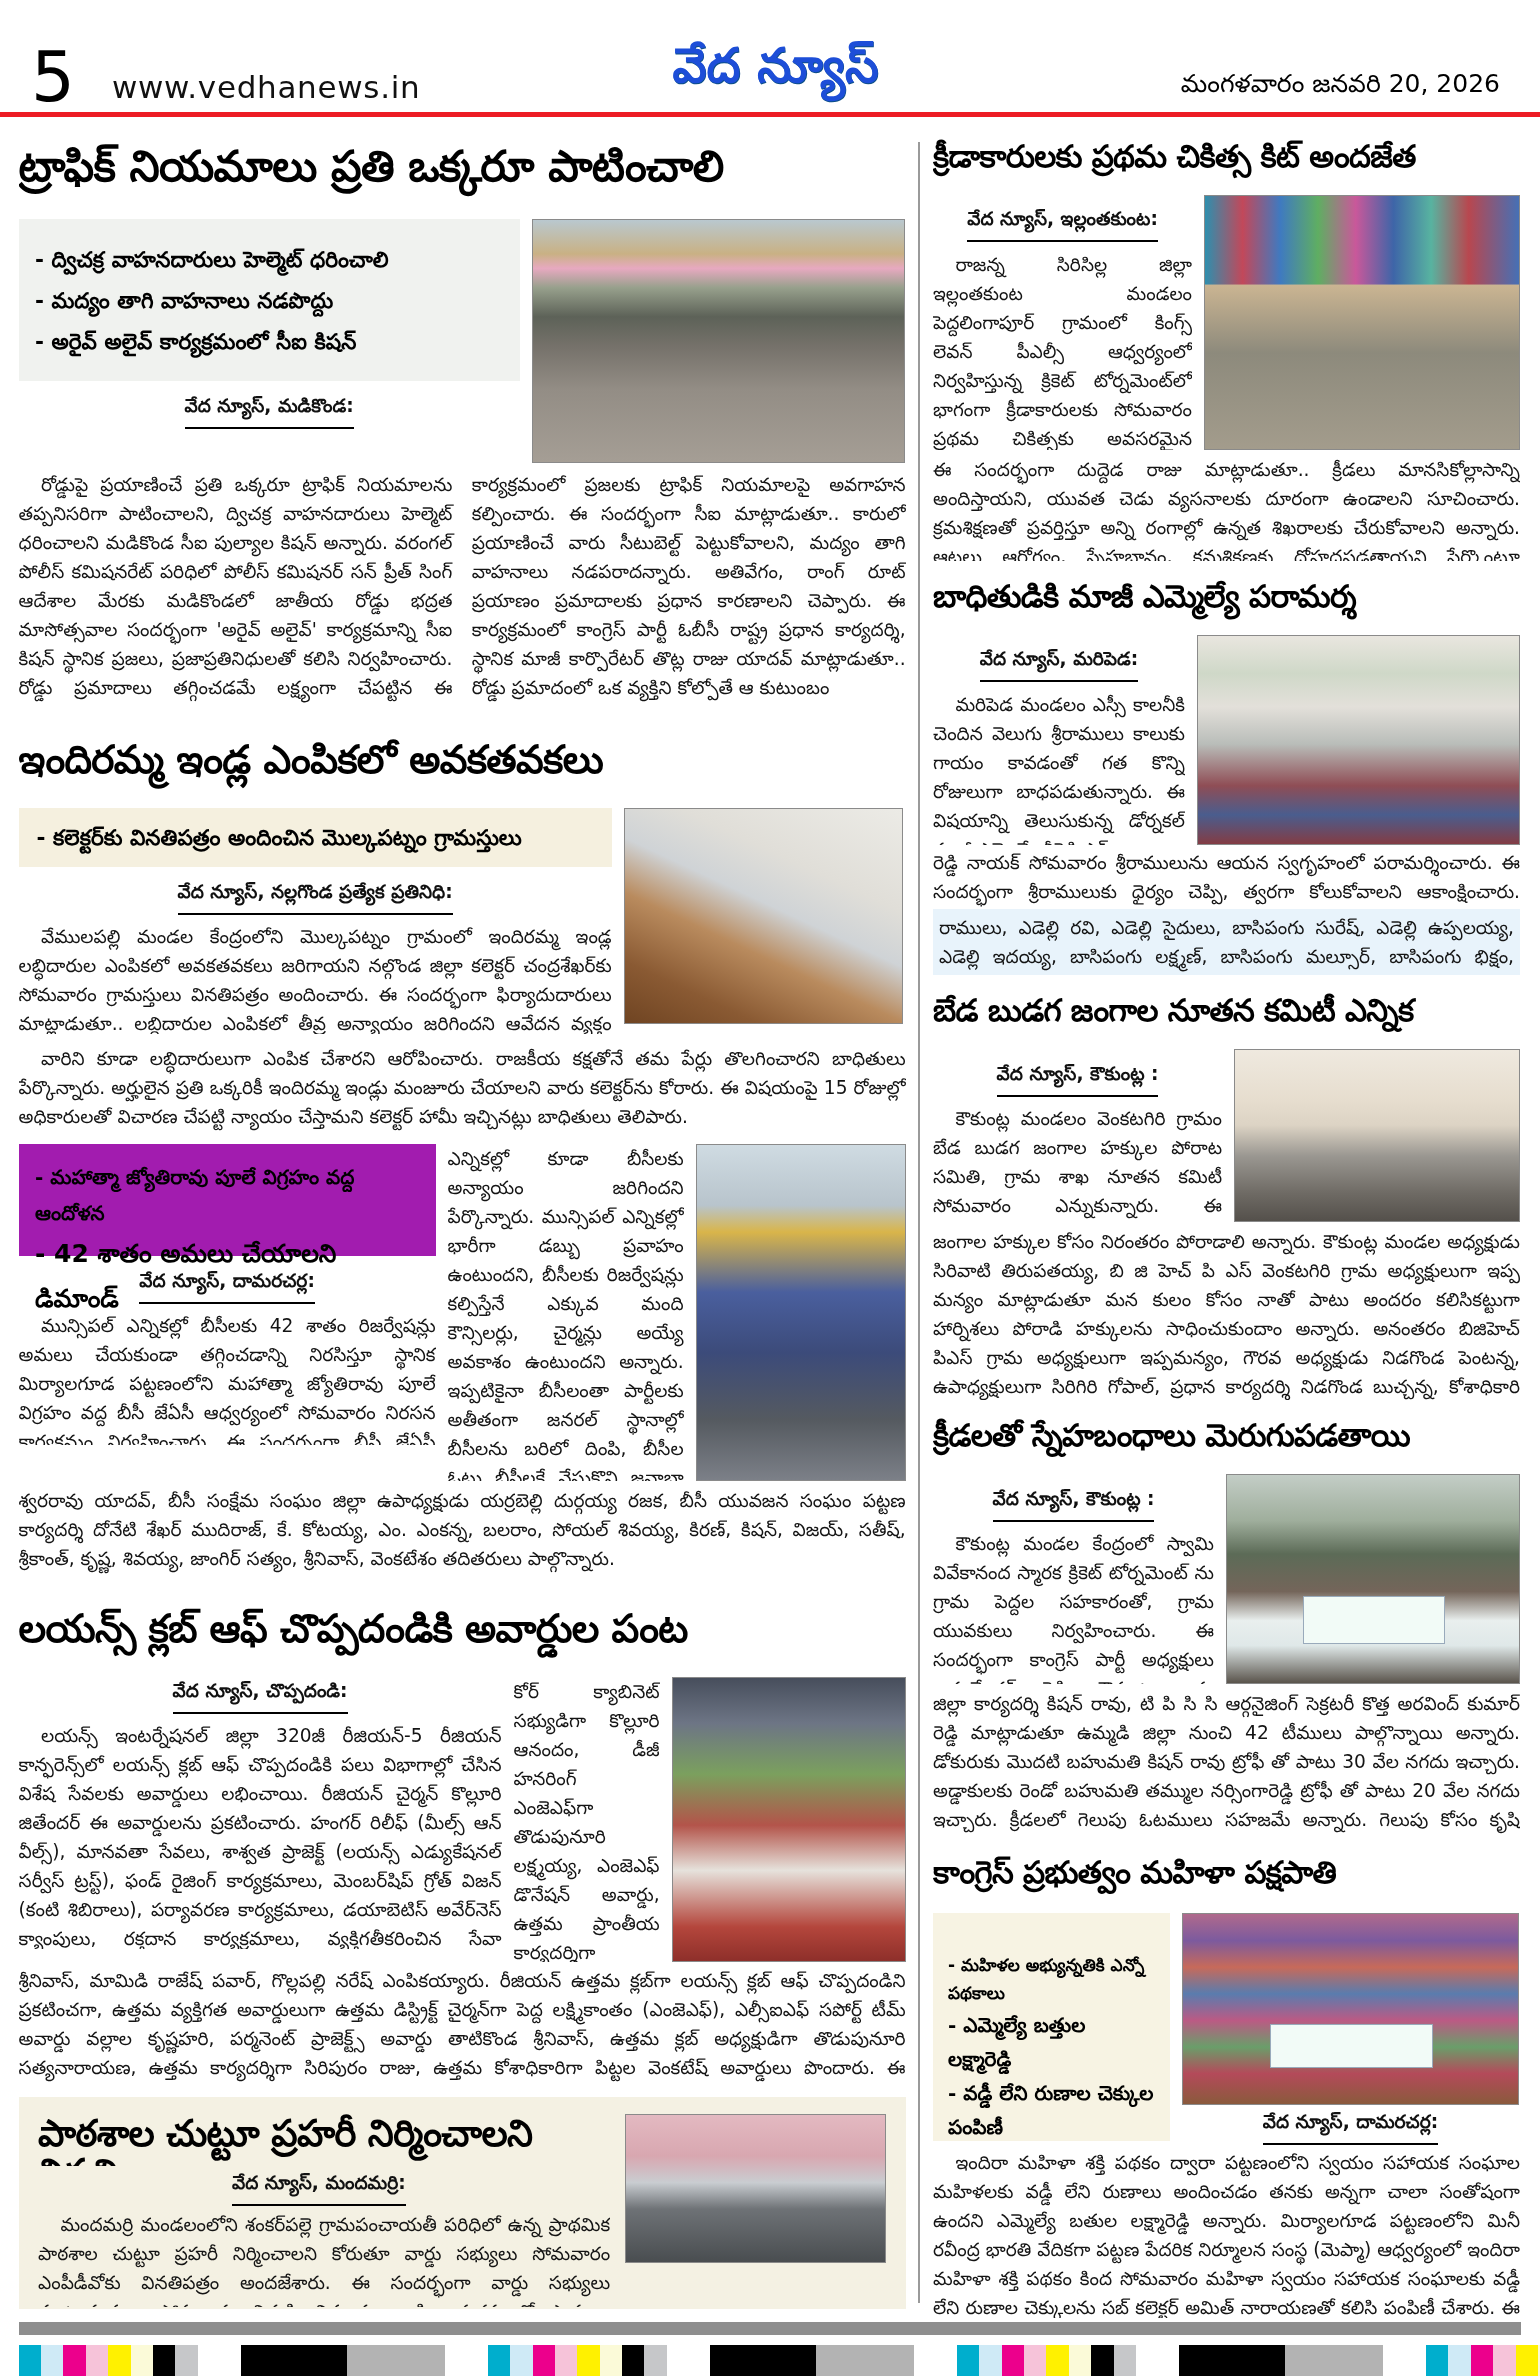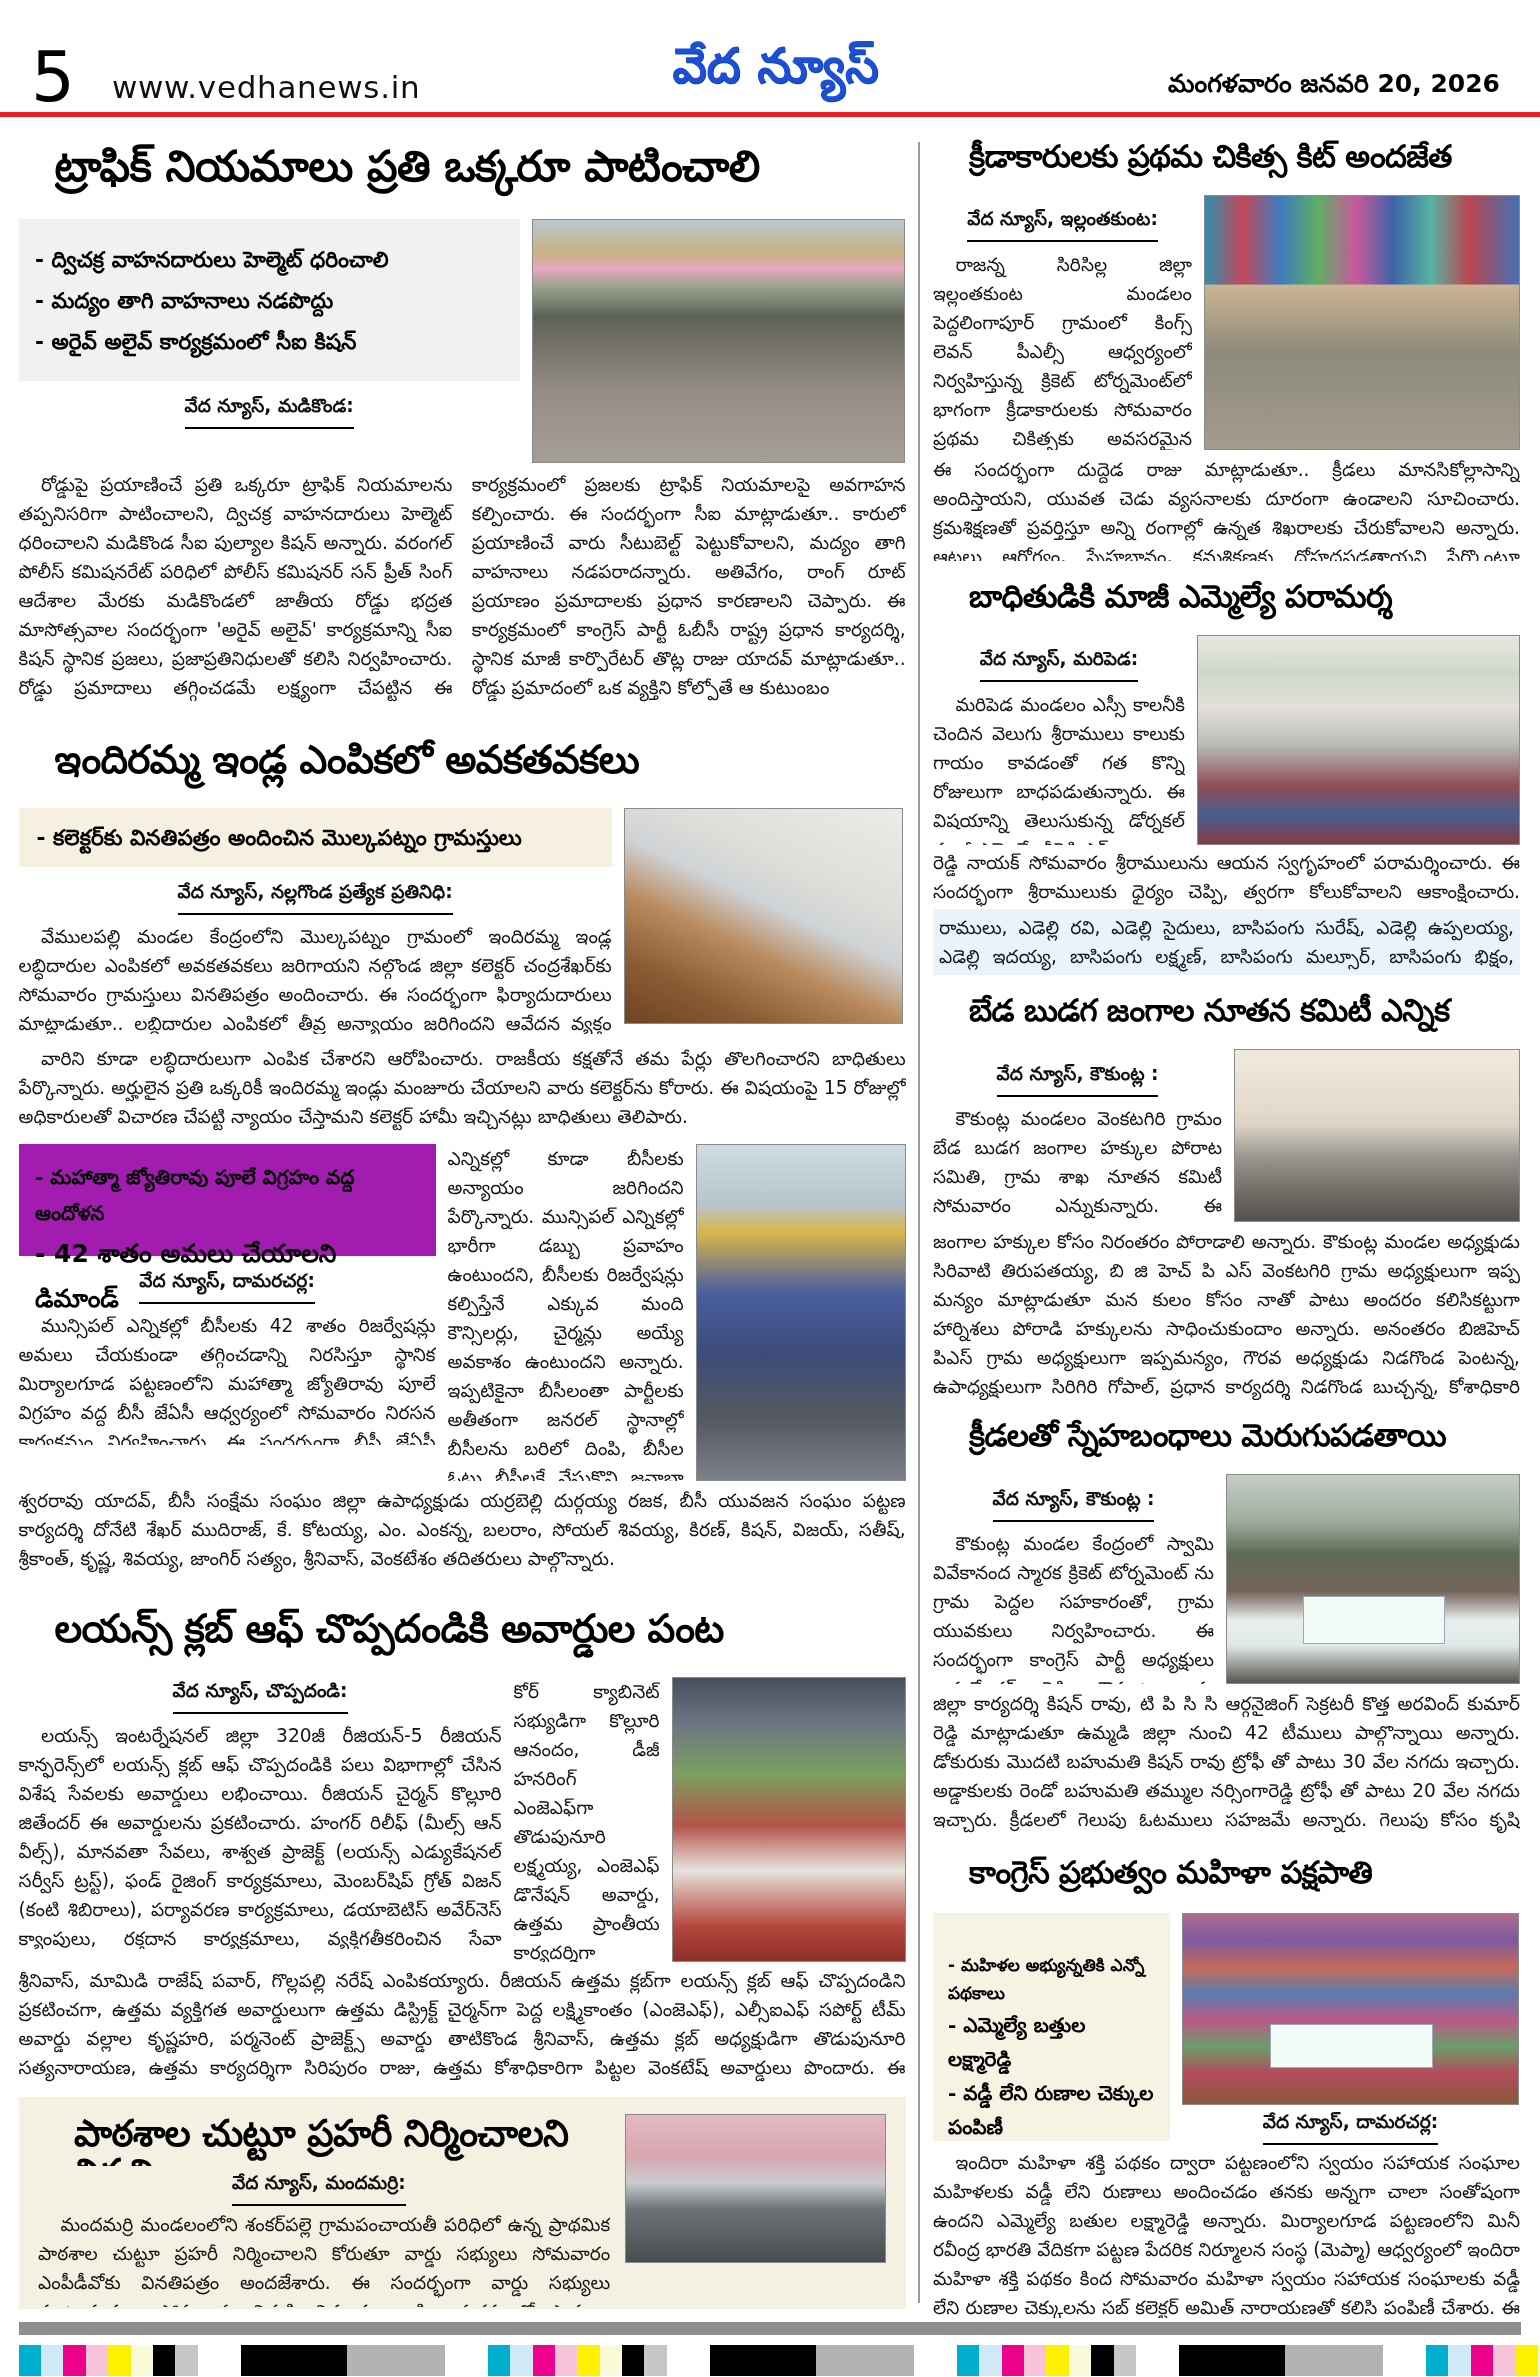--- a/index.html
+++ b/index.html
@@ -3,28 +3,28 @@
 <meta charset="utf-8">
 <style>
   html,body{margin:0;padding:0;background:#ffffff;}
   #page{position:relative;width:1541px;height:2377px;background:#ffffff;overflow:hidden;
         font-family:"DejaVu Sans","Liberation Sans",sans-serif;color:#111;}
   
   .pagenum{position:absolute;left:31px;top:43px;font-size:69px;font-weight:400;color:#000;line-height:1;}
   .site{position:absolute;left:112px;top:69px;font-size:31px;color:#111;letter-spacing:0.7px;}
   .masthead{position:absolute;left:619px;top:37px;width:313px;text-align:center;
             font-size:48px;font-weight:900;color:#1d4ed8;text-shadow:0.7px 0.7px 0 #0d4f86;}
-  .issue-date{position:absolute;right:41px;top:69px;font-size:25px;font-weight:700;color:#000;}
+  .issue-date{position:absolute;right:41px;top:69px;font-size:25px;font-weight:400;color:#000;}
   .redline{position:absolute;left:0;top:112px;width:1541px;height:5.2px;background:#ed1c24;}
   
   .col-left{position:absolute;left:18.6px;top:134px;width:887px;height:2184px;overflow:hidden;}
   .col-right{position:absolute;left:933px;top:134px;width:587px;height:2184px;overflow:hidden;}
   .divider{position:absolute;left:918px;top:142px;width:2.2px;height:2161px;background:#9a9a9a;}
   
-  .headline{font-weight:900;color:#000;line-height:1.06;overflow:hidden;letter-spacing:-0.7px;margin-left:36px;}
+  .headline{font-weight:900;color:#000;line-height:1.06;overflow:hidden;letter-spacing:-0.7px;}
   .hl-xl{font-size:43px;height:75px;padding-top:10.4px;}
   .hl-l{font-size:39px;height:69px;padding-top:9px;}
   .hl-r{font-size:31px;height:49px;padding-top:6px;}
   .row{display:flex;gap:12px;}
   .bulletbox{box-sizing:border-box;padding:19.4px 16.4px;}
   .bullet{font-size:21.6px;font-weight:700;line-height:1.9;color:#000;}
   .byline{text-align:center;margin:13.4px 0 7.5px 0;}
   .byline span{display:inline-block;font-size:18.6px;font-weight:700;border-bottom:2.2px solid #000;padding-bottom:6px;}
   .body{font-size:18.6px;line-height:1.56;text-align:justify;color:#141414;overflow:hidden;}
   .body p{margin:0;text-indent:22.4px;}

